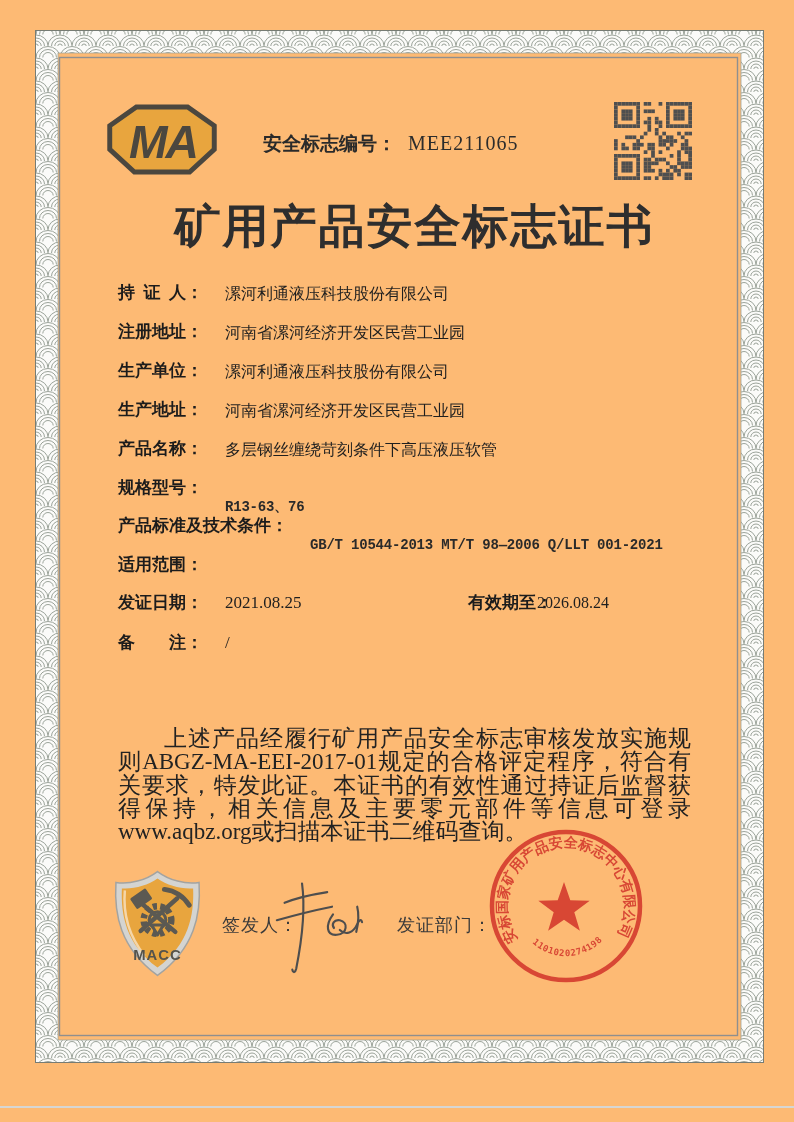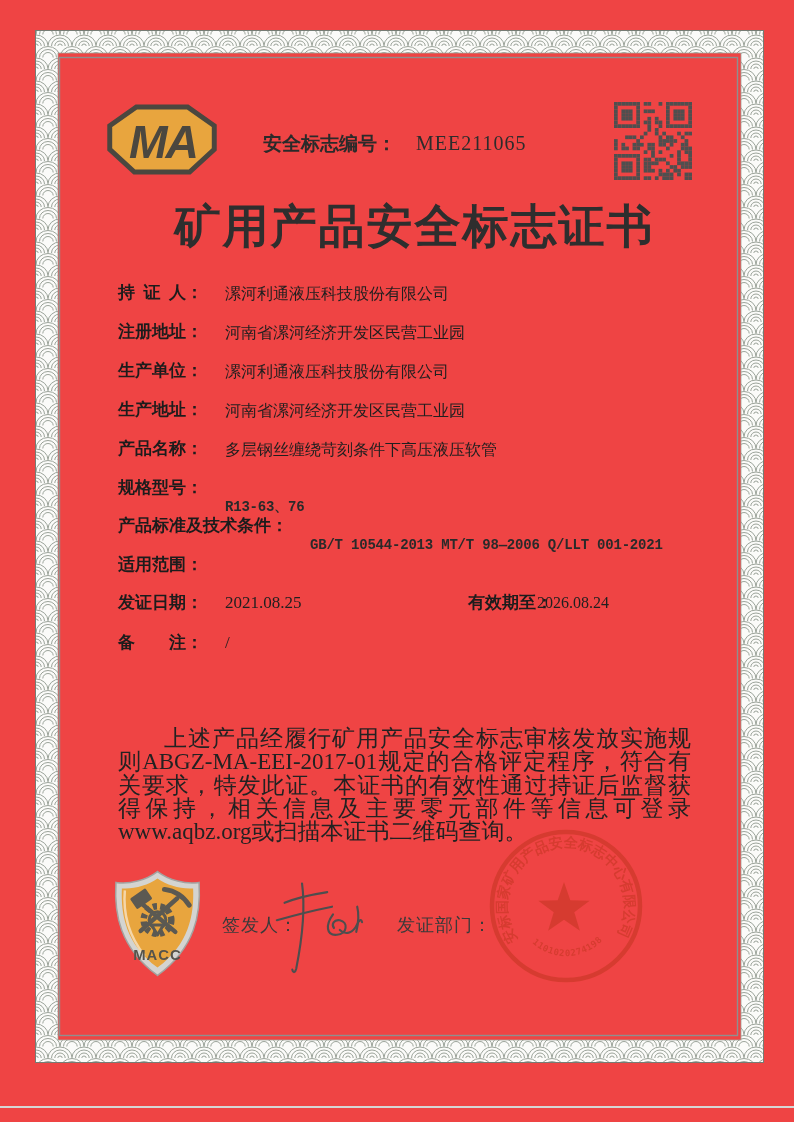--- a/index.html
+++ b/index.html
@@ -1,21 +1,21 @@
 <!DOCTYPE html>
 <html><head>
 <meta charset="utf-8">
 <style>
   html,body{margin:0;padding:0;background:#ffffff;}
-  .page{position:relative;width:794px;height:1122px;background:#ef4444;overflow:hidden;
+  .page{position:relative;width:794px;height:1122px;background:#fdba74;overflow:hidden;
         font-family:"Liberation Serif","DejaVu Serif",serif;color:#222;}
   .abs{position:absolute;}
   svg{display:block;}
   
-  .certno{position:absolute;left:263px;top:131px;display:flex;align-items:baseline;gap:20px;}
+  .certno{position:absolute;left:263px;top:131px;display:flex;align-items:baseline;gap:12px;}
   .certno .lab{font-family:"Liberation Sans","DejaVu Sans",sans-serif;font-weight:700;font-size:19px;color:#2a2a2a;}
   .certno .num{font-family:"Liberation Serif","DejaVu Serif",serif;font-size:20px;letter-spacing:1px;color:#2c2c2c;}
   .title{position:absolute;left:60px;top:196px;width:677px;text-align:center;
          font-size:46px;font-weight:700;letter-spacing:2px;color:#2e2e2e;
          font-family:"Liberation Serif","DejaVu Serif",serif;padding-left:16px;}
   
   .row{position:absolute;left:118px;width:580px;height:24px;line-height:22px;}
   .lbl{font-family:"Liberation Sans","DejaVu Sans",sans-serif;font-weight:700;font-size:17px;color:#1c1c1c;}
   .lbl.j{display:inline-block;width:68px;text-align:justify;text-align-last:justify;vertical-align:top;}
   .colon{font-family:"Liberation Sans","DejaVu Sans",sans-serif;font-weight:700;font-size:17px;color:#1c1c1c;}

